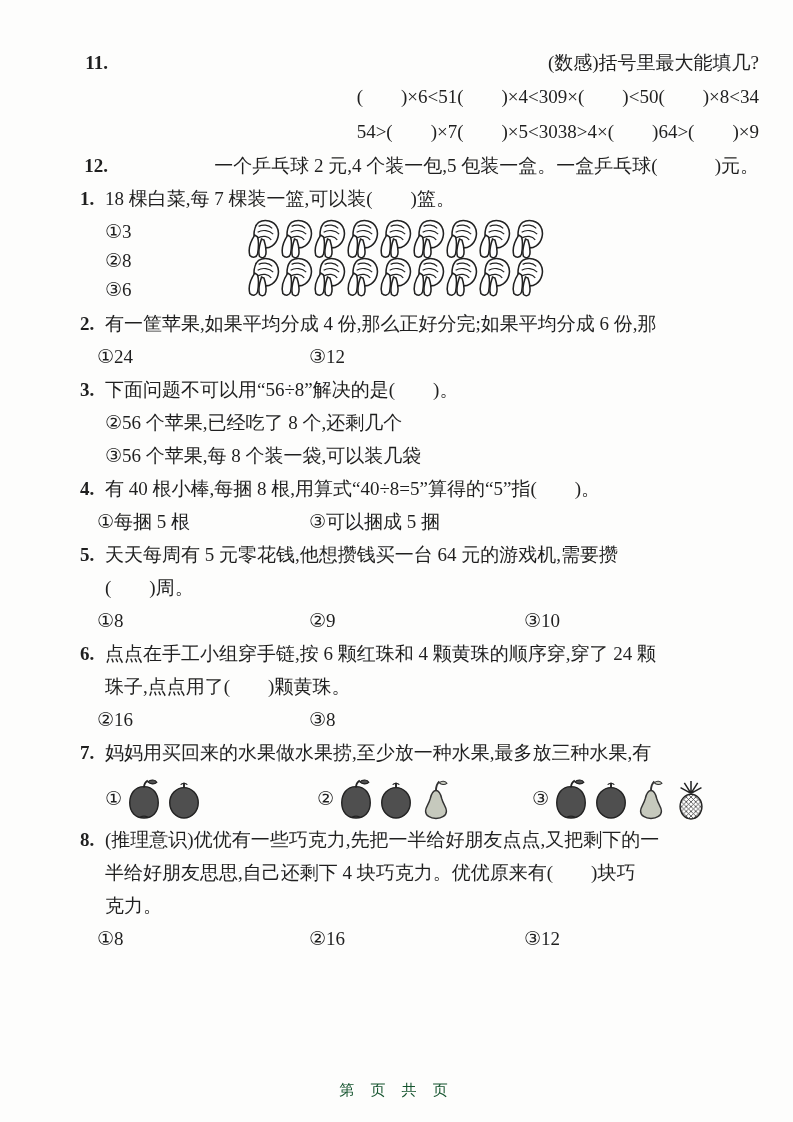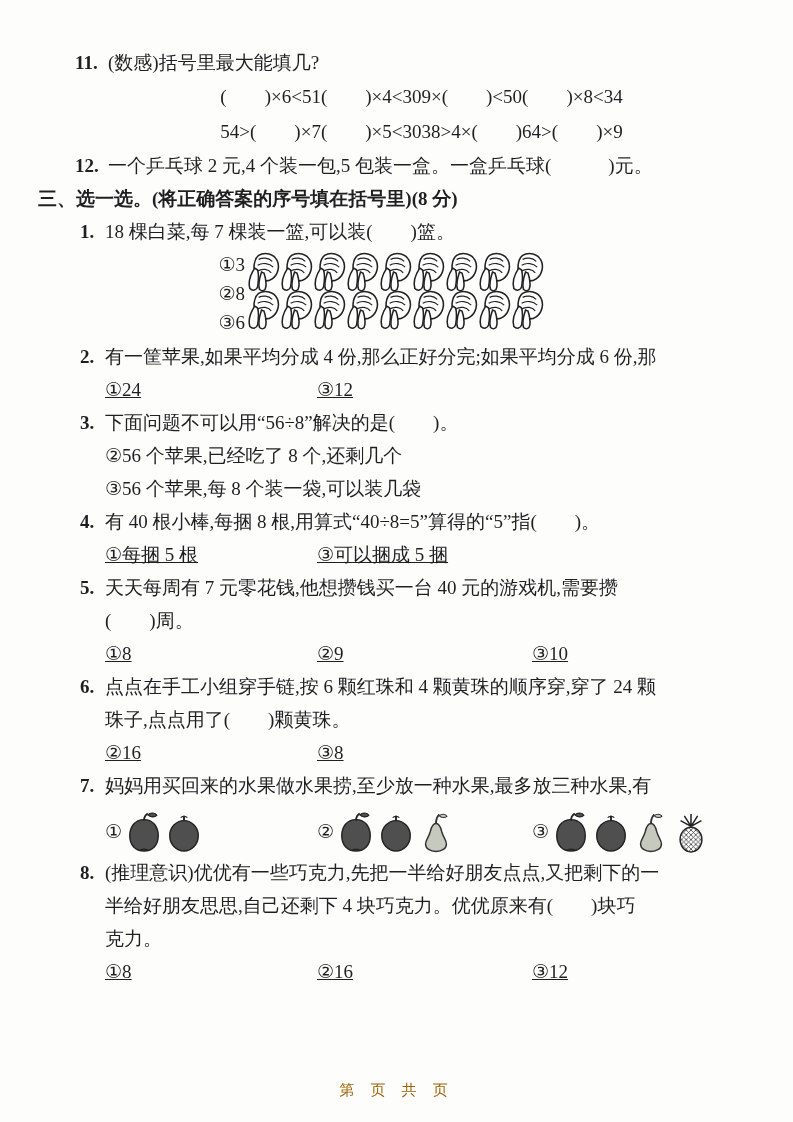--- a/index.html
+++ b/index.html
@@ -9,48 +9,48 @@
     color: #1f1f1f;
     font-family: "Liberation Serif", "DejaVu Serif", "DejaVu Sans", serif;
     font-size: 19px;
     line-height: 33px;
     overflow: hidden;
   }
   .page { position: relative; width: 100%; height: 100%; padding: 46px 34px 0 38px; }
   .line { display: flex; }
   .num { flex: 0 0 33px; font-weight: 700; }
   .txt { flex: 1; }
-  .fq { margin-left: 37px; }
+  .fq { margin-left: 37px; text-align: right; }
   .cq { margin-left: 42px; }
   .cq .num { flex-basis: 25px; }
   .indent { padding-left: 25px; }
-  .eq-row { display: flex; justify-content: center; margin-left: 46px; line-height: 35px; }
+  .eq-row { display: flex; justify-content: flex-end; margin-left: 46px; line-height: 35px; }
   .section-title { font-weight: 700; }
-  .opt-row { display: flex; margin-left: 25px; text-decoration: underline; }
+  .opt-row { display: flex; margin-left: 17px; }
   .opt-row .opt:nth-child(1) { width: 212px; }
   .opt-row .opt:nth-child(2) { width: 215px; }
   .sub-opt { margin-left: 25px; }
   
-  .q1-body { display: flex; margin-left: 25px; height: 92px; text-align: right; }
+  .q1-body { display: flex; margin-left: 25px; height: 92px; }
   .q1-opts { width: 140px; padding-top: 2px; }
   .q1-opts div { line-height: 29px; }
   .cab-grid { padding-top: 3px; }
   .cab-row { display: flex; height: 42px; }
   .cab-row + .cab-row { margin-top: -4px; }
   .cab-row svg { width: 35px; height: 42px; margin-right: -2px; }
   
   .fruit-row { display: flex; margin-left: 25px; height: 52px; align-items: flex-end; margin-bottom: 2px; }
   .fruit-opt { display: flex; align-items: flex-end; }
   .fruit-opt:nth-child(1) { width: 212px; }
   .fruit-opt:nth-child(2) { width: 215px; }
   .fruit-opt .circ { line-height: 44px; margin-right: 3px; }
   svg.fruit { width: 38px; height: 44px; margin-right: 2px; flex: 0 0 auto; }
   .footer {
     position: absolute; left: 0; right: 0; bottom: 16px;
-    text-align: center; font-size: 15px; letter-spacing: 6px; color: #a16207;
+    text-align: center; font-size: 15px; letter-spacing: 6px; color: #14532d;
     font-family: "Liberation Sans", "DejaVu Sans", sans-serif;
   }
   .defs-hidden { position: absolute; width: 0; height: 0; overflow: hidden; }
 </style>
 </head>
 <body>
 
 <svg class="defs-hidden" aria-hidden="true">
   <defs>
     <pattern id="hatch" width="5" height="5" patternUnits="userSpaceOnUse">
@@ -107,21 +107,20 @@
     <span>64&gt;(　　)×9</span>
   </div>
 
   <div class="fq">
     <div class="line">
       <span class="num">12.</span>
       <span class="txt">一个乒乓球 2 元,4 个装一包,5 包装一盒。一盒乒乓球(　　　)元。</span>
     </div>
   </div>
 
-  <div class="section-title">三、选一选。(将正确答案的序号填在括号里)(8 分)</div>
 
   <div class="cq">
     <div class="line">
       <span class="num">1.</span>
       <span class="txt">18 棵白菜,每 7 棵装一篮,可以装(　　)篮。</span>
     </div>
     <div class="q1-body">
       <div class="q1-opts">
         <div>①3</div>
         <div>②8</div>
@@ -217,21 +216,21 @@
     </div>
     <div class="opt-row">
       <span class="opt">①每捆 5 根</span>
       <span class="opt">③可以捆成 5 捆</span>
     </div>
   </div>
 
   <div class="cq">
     <div class="line">
       <span class="num">5.</span>
-      <span class="txt">天天每周有 7 元零花钱,他想攒钱买一台 40 元的游戏机,需要攒</span>
+      <span class="txt">天天每周有 5 元零花钱,他想攒钱买一台 64 元的游戏机,需要攒</span>
     </div>
     <div class="indent">(　　)周。</div>
     <div class="opt-row">
       <span class="opt">①8</span>
       <span class="opt">②9</span>
       <span class="opt">③10</span>
     </div>
   </div>
 
   <div class="cq">

